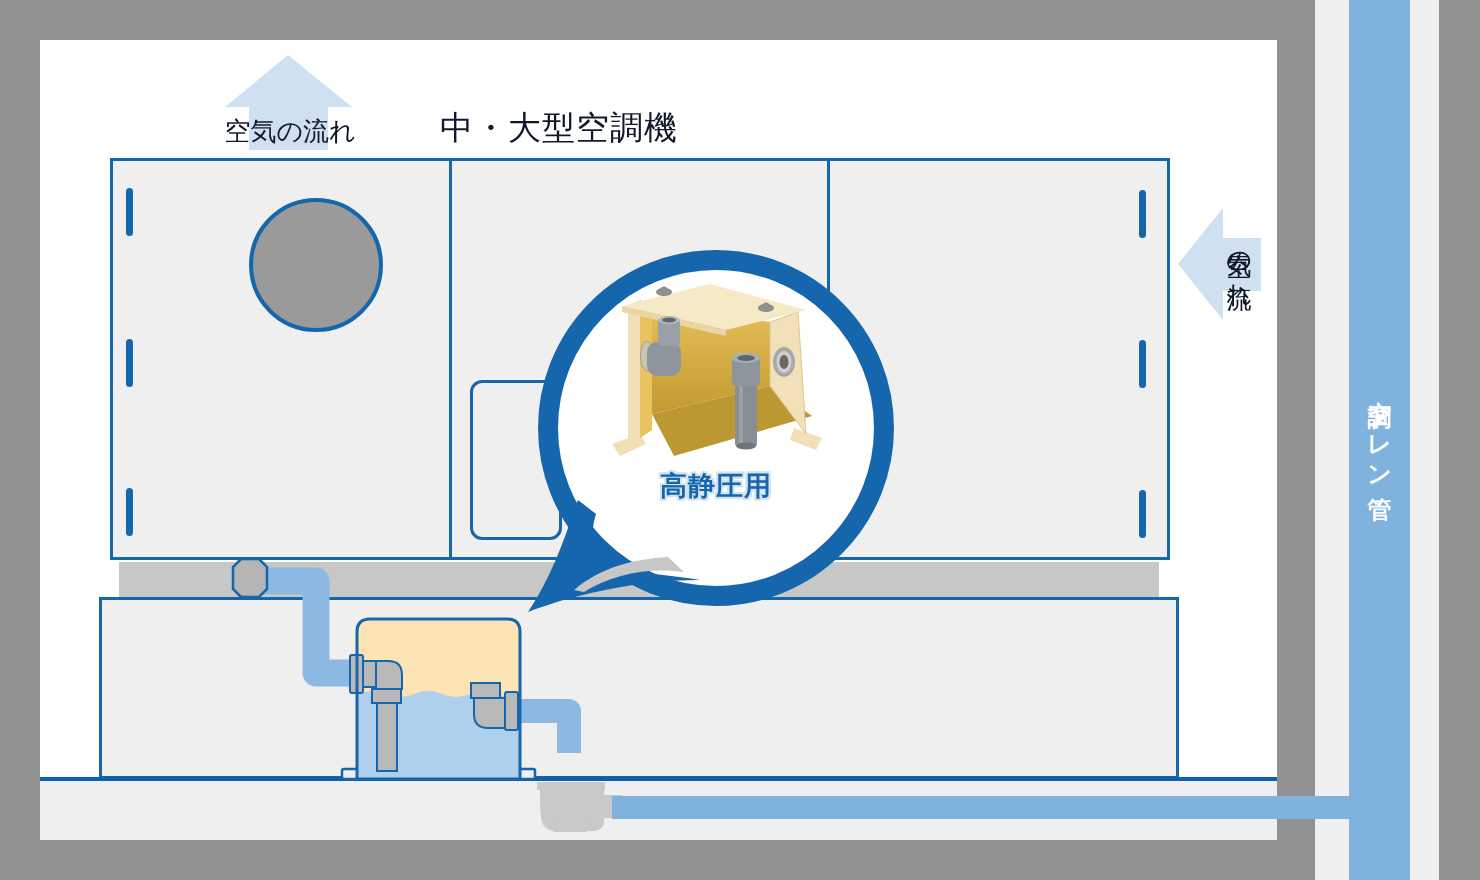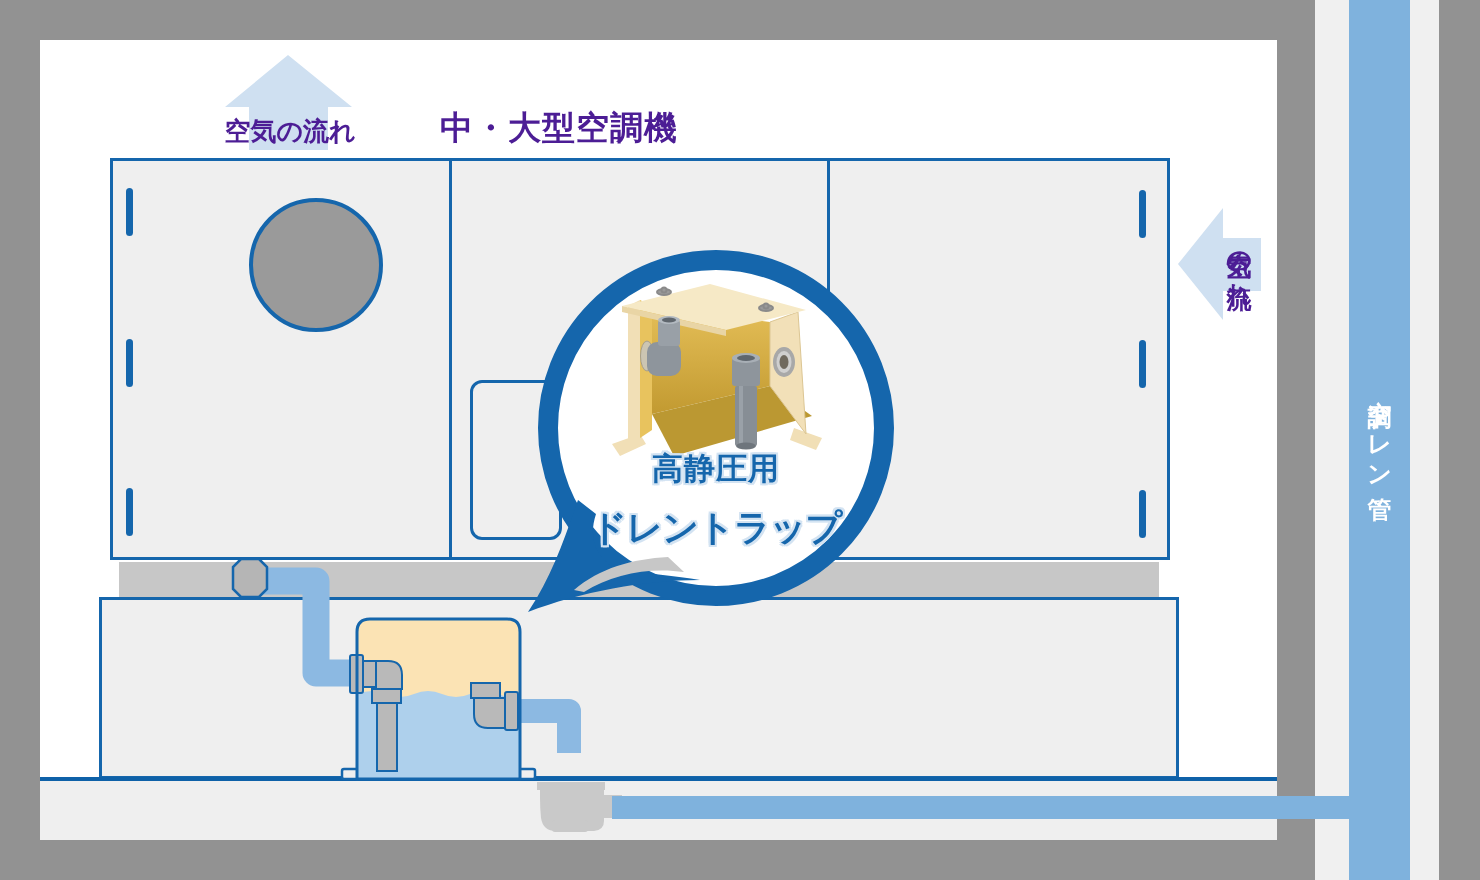--- a/index.html
+++ b/index.html
@@ -22,32 +22,32 @@
   .hinge{width:7px;height:48px;border-radius:4px;background:#1566ac;}
   #door{left:470px;top:380px;width:92px;height:160px;border:3px solid #1566ac;
         border-radius:12px;box-sizing:border-box;}
   #gray-band{left:119px;top:562px;width:1040px;height:35px;background:#c7c7c7;}
   #platform{left:99px;top:597px;width:1080px;height:182px;background:#efefef;
             border:3px solid #1566ac;box-sizing:border-box;}
   #floor-line{left:40px;top:777px;width:1237px;height:4px;background:#0e61a8;}
   #bottom-pipe{left:612px;top:796px;width:738px;height:23px;background:#7fb2dd;}
   #callout-circle{left:538px;top:250px;width:356px;height:356px;border-radius:50%;
                   background:#ffffff;border:20px solid #1566ac;box-sizing:border-box;}
-  .jp-blue{color:#4c1d95;font-weight:bold;}
+  .jp-blue{color:#0f172a;font-weight:normal;}
   #title{left:440px;top:106px;width:400px;text-align:left;font-size:33px;letter-spacing:1px;}
   #air-top-label{left:212px;top:114px;width:156px;text-align:center;font-size:26px;}
   .vtext{writing-mode:vertical-rl;text-orientation:upright;display:flex;
          align-items:center;justify-content:center;}
   #air-right-label{left:1222px;top:198px;width:36px;height:132px;font-size:25px;letter-spacing:1px;}
   #drain-label{left:1349px;top:352px;width:61px;height:160px;color:#ffffff;
                font-weight:bold;font-size:24px;letter-spacing:3px;}
   .callout-text{left:516px;width:400px;text-align:center;color:#1566ac;font-weight:bold;
     text-shadow:-2px 0 0 #d3e3f2,2px 0 0 #d3e3f2,0 -2px 0 #d3e3f2,0 2px 0 #d3e3f2,
                 -2px -2px 0 #d3e3f2,2px 2px 0 #d3e3f2,-2px 2px 0 #d3e3f2,2px -2px 0 #d3e3f2;}
-  #callout-line1{top:448px;font-size:31px;letter-spacing:1px;}
+  #callout-line1{top:468px;font-size:27px;letter-spacing:1px;}
   #callout-line2{top:504px;font-size:36px;letter-spacing:-1px;}
   svg.layer{position:absolute;left:0;top:0;pointer-events:none;}
 </style>
 </head>
 <body>
 
 <div id="stage">
 
   <div class="abs stripe-light" style="left:1315px;width:34px;"></div>
   <div class="abs" id="stripe-blue"></div>
@@ -155,17 +155,16 @@
     <ellipse cx="148" cy="184" rx="10" ry="3.5" fill="#6e757c"></ellipse>
     <g stroke="#8a8a8a" stroke-width="2" fill="#9a9a9a">
       <ellipse cx="66" cy="30" rx="7" ry="3"></ellipse>
         <circle cx="66" cy="28" r="2.5"></circle>
       <ellipse cx="168" cy="46" rx="7" ry="3"></ellipse>
         <circle cx="168" cy="44" r="2.5"></circle>
     </g>
   </svg>
 
   <div class="abs callout-text" id="callout-line1">高静圧用</div>
-  <div class="abs callout-text" id="callout-line2">ドレントラップ</div>
 
   <div class="abs vtext" id="drain-label">空調ドレン管</div>
 
 </div>
 
 </body></html>

